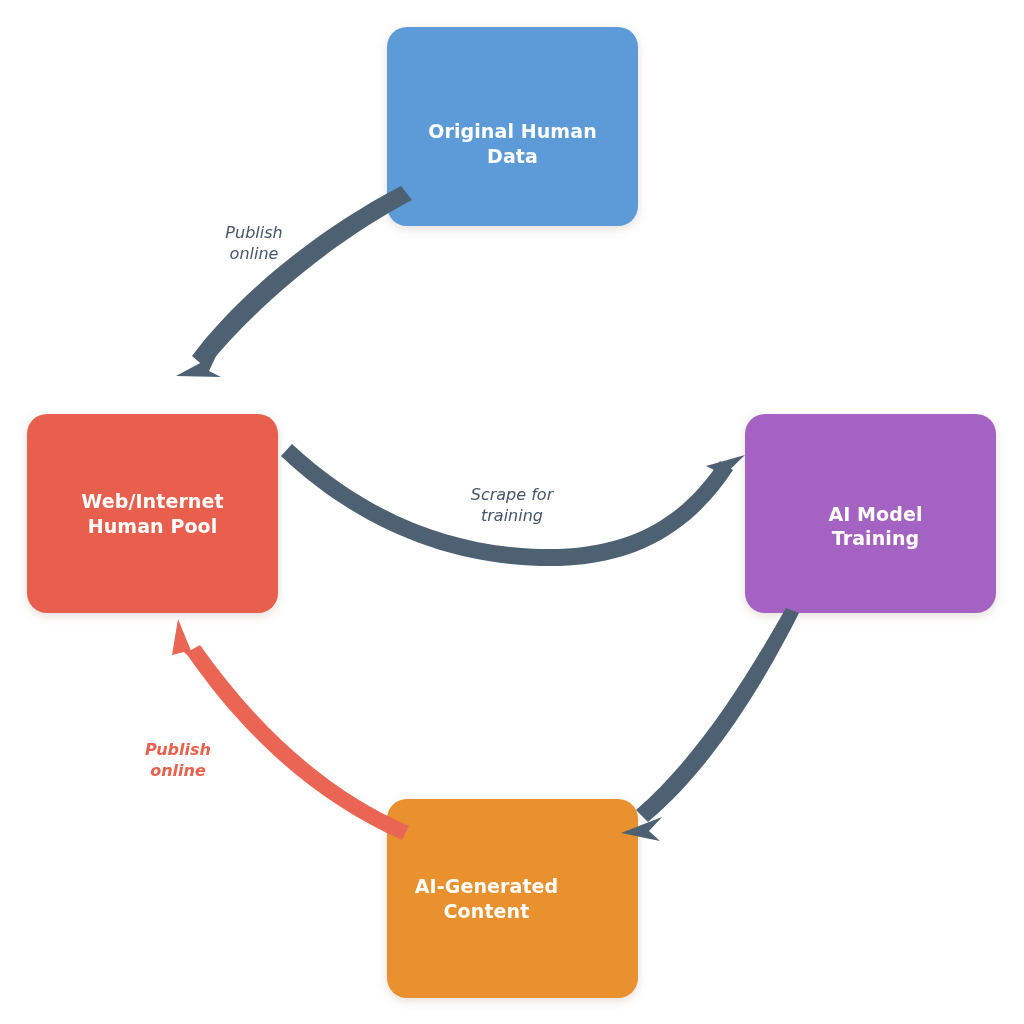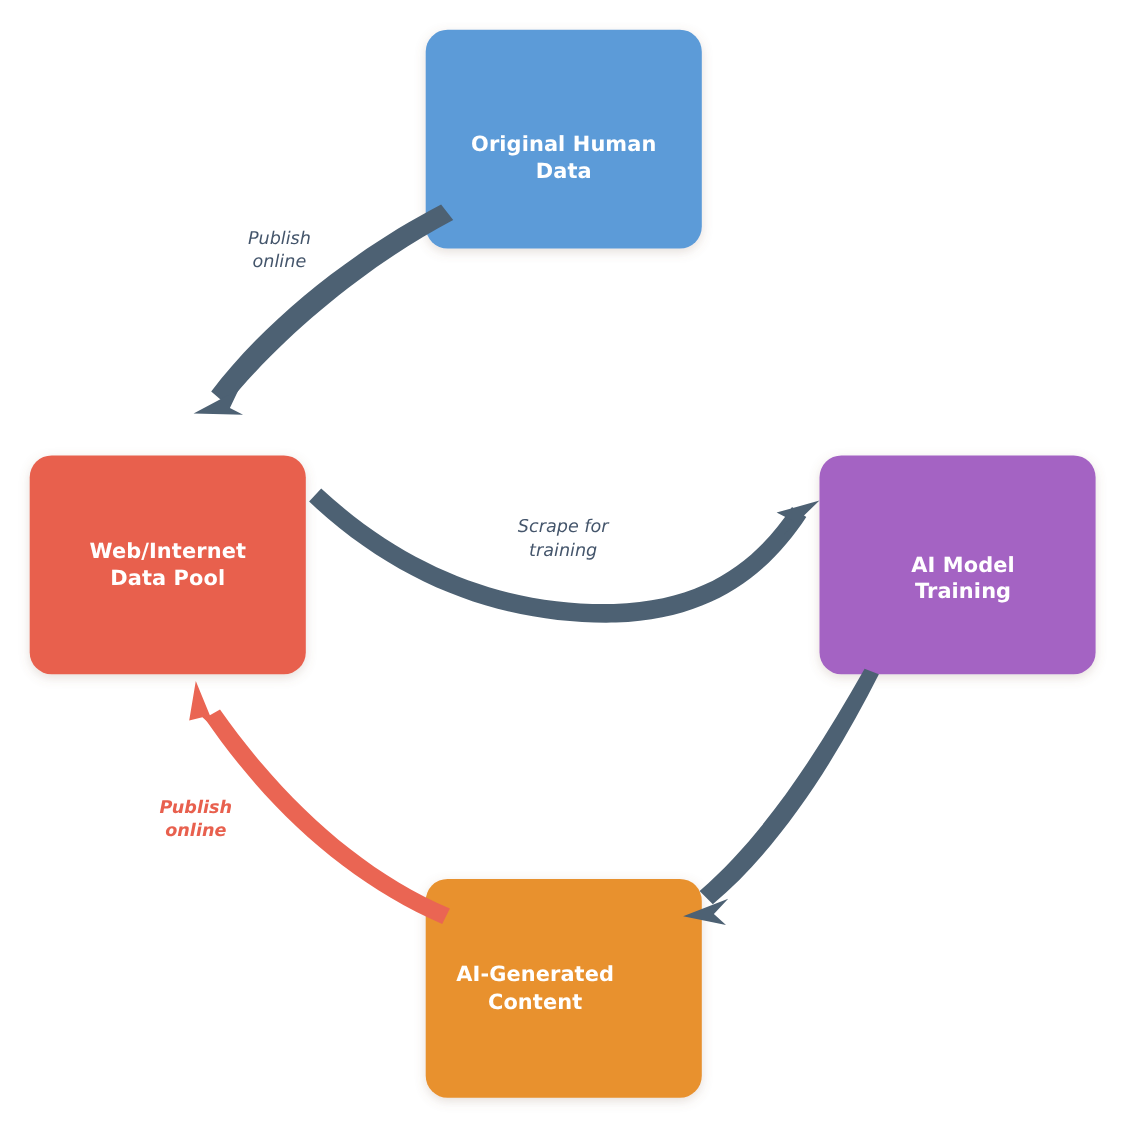--- a/index.html
+++ b/index.html
@@ -44,20 +44,21 @@
   }
   .edge-label {
     position: absolute;
     text-align: center;
     font-style: italic;
     font-size: 16px;
     line-height: 1.3;
     white-space: pre-line;
     pointer-events: none;
     font-family: "DejaVu Sans", "Liberation Sans", sans-serif;
+    margin-top: 16px;
   }
   .edge-label.dark { color: #44556b; }
   .edge-label.accent { color: #e8604e; font-weight: bold; }
 </style>
 </head>
 <body>
 
 <div id="diagram">
 
   <svg viewBox="0 0 1024 1024" xmlns="http://www.w3.org/2000/svg">
@@ -110,21 +111,21 @@
                C 246 740, 318 803, 402 840
                Z"></path>
       <path fill="#ea6553" d="M 178 619 L 196 663 L 184 652 L 172 655 Z"></path>
     </g>
   </svg>
 
   <div class="node-label" style="left:387px; top:44px; width:251px; height:199px;">Original Human
 Data</div>
 
   <div class="node-label" style="left:27px; top:414px; width:251px; height:199px;">Web/Internet
-Data Pool</div>
+Human Pool</div>
 
   <div class="node-label" style="left:750px; top:414px; width:251px; height:224px;">AI Model
 Training</div>
 
   <div class="node-label" style="left:387px; top:799px; width:199px; height:199px;">AI-Generated
 Content</div>
 
   <div class="edge-label dark" style="left:174px; top:207px; width:160px;">Publish
 online</div>
 

